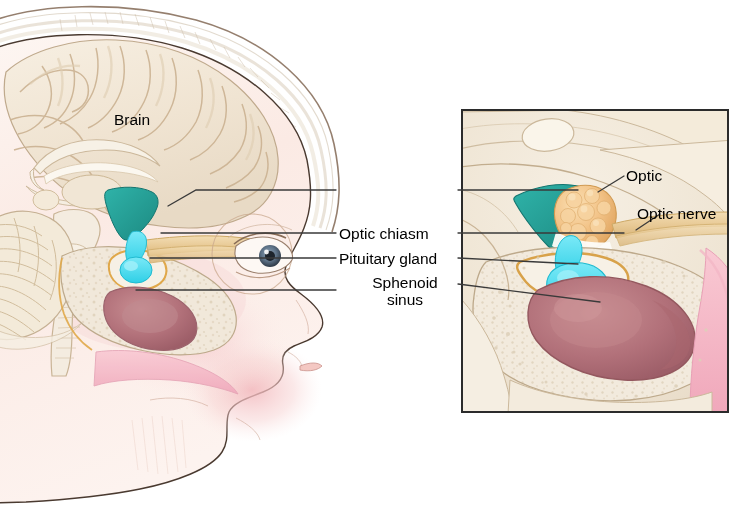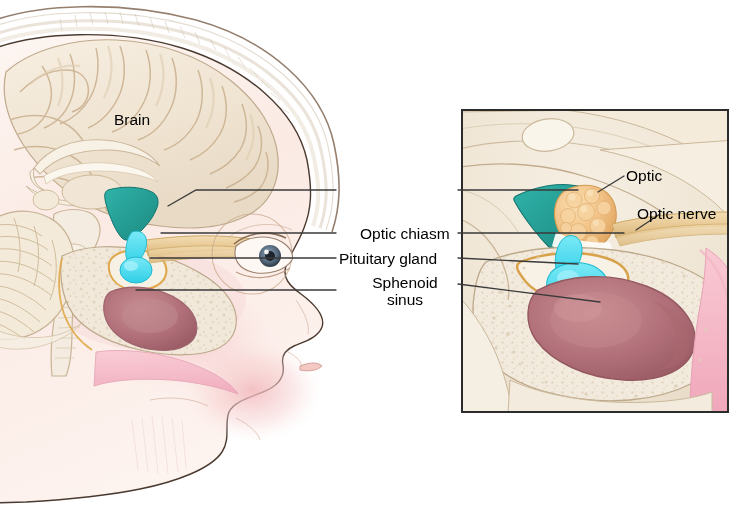--- a/index.html
+++ b/index.html
@@ -437,21 +437,21 @@
     <polyline points="136,290 336,290"></polyline>
     <polyline points="458,284 600,302"></polyline>
     <polyline points="598,192 624,176"></polyline>
     <polyline points="636,230 660,214"></polyline>
   </g>
 </svg>
 
   <div class="lbl" style="left:114px;top:111px;">Brain</div>
 
 
-  <div class="lbl" style="left:339px;top:225px;margin-left:21px;">Optic chiasm</div>
+  <div class="lbl" style="left:339px;top:225px;">Optic chiasm</div>
 
   <div class="lbl" style="left:339px;top:250px;">Pituitary gland</div>
 
   <div class="lbl ctr" style="left:355px;top:274px;width:100px;">
     <span>Sphenoid</span><br>
     <span>sinus</span>
   </div>
 
   <div class="lbl" style="left:626px;top:167px;">Optic</div>
 

